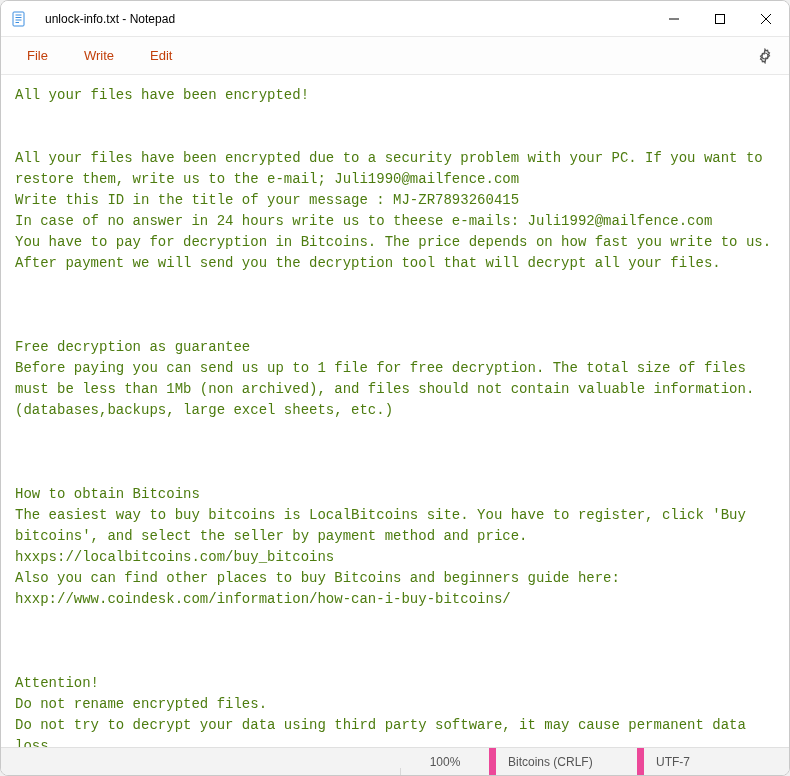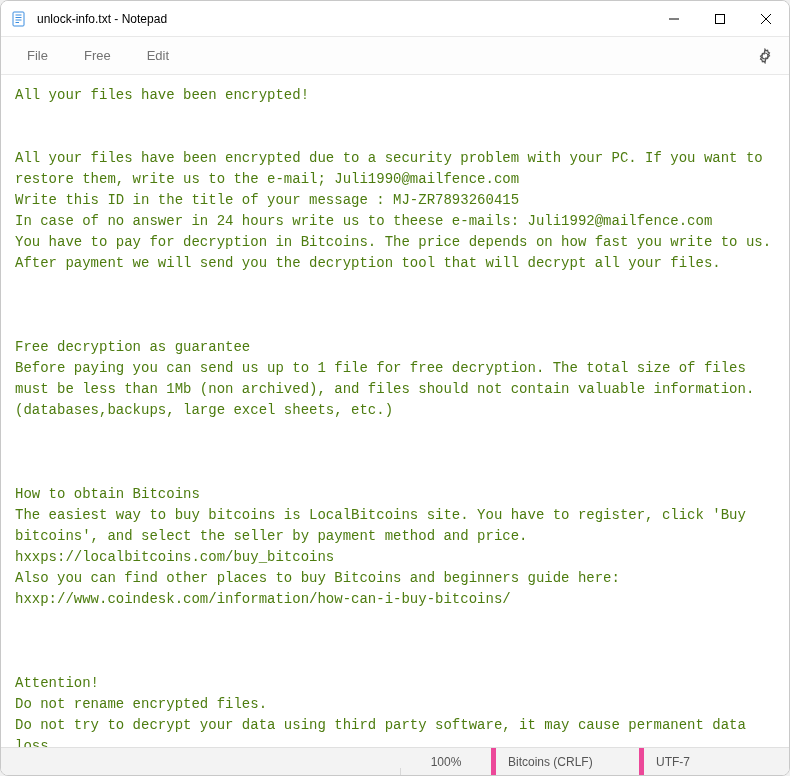--- a/index.html
+++ b/index.html
@@ -24,20 +24,21 @@
       flex-direction: column;
       overflow: hidden;
     }
     .titlebar {
       height: 36px;
       display: flex;
       align-items: center;
       background: #ffffff;
       border-bottom: 1px solid #e8e8e8;
       padding-left: 10px;
+      gap: 8px;
     }
     .titlebar-icon {
       width: 16px;
       height: 16px;
       margin-right: 10px;
       display: flex;
       align-items: center;
       justify-content: center;
     }
     .titlebar-title {
@@ -65,21 +66,21 @@
       height: 38px;
       display: flex;
       align-items: center;
       padding: 0 8px;
       border-bottom: 1px solid #e8e8e8;
       background: #fdfdfd;
     }
     .menu-item {
       padding: 6px 18px;
       font-size: 13px;
-      color: #737373;
+      color: #c2410c;
       cursor: pointer;
       border-radius: 4px;
     }
     .menubar-spacer {
       flex: 1;
     }
     .settings-btn {
       width: 32px;
       height: 32px;
       display: flex;
@@ -106,21 +107,21 @@
       height: 28px;
       display: flex;
       align-items: center;
       background: #f3f3f3;
       border-top: 1px solid #e0e0e0;
       font-size: 12px;
       color: #555;
     }
     .status-section {
       padding: 0 12px;
-      border-right: 5px solid #ec4899;
+      border-right: 7px solid #ec4899;
       height: 100%;
       display: flex;
       align-items: center;
     }
     .status-section.first {
       flex: 0 0 400px;
       border-right: 1px solid #d8d8d8;
       margin-top: 40px;
     }
     .status-section.zoom {
@@ -166,21 +167,21 @@
         <svg width="10" height="10" viewBox="0 0 10 10">
             <line x1="0" y1="0" x2="10" y2="10" stroke="currentColor" stroke-width="1"></line>
             <line x1="10" y1="0" x2="0" y2="10" stroke="currentColor" stroke-width="1"></line>
           </svg>
       </div>
     </div>
   </div>
 
   <div class="menubar">
     <div class="menu-item">File</div>
-    <div class="menu-item">Free</div>
+    <div class="menu-item">Write</div>
     <div class="menu-item">Edit</div>
     <div class="menubar-spacer"></div>
     <div class="settings-btn">
       <svg width="16" height="16" viewBox="0 0 16 16">
         <path fill="none" stroke="#555" stroke-width="1.2" d="M8 5a3 3 0 1 0 0 6 3 3 0 0 0 0-6z"></path>
         <path fill="none" stroke="#555" stroke-width="1.2" d="M8 1.2l.9 1.5 1.7-.4.4 1.7 1.5.9-1 1.5 1 1.5-1.5.9-.4 1.7-1.7-.4L8 14.8l-.9-1.5-1.7.4-.4-1.7-1.5-.9 1-1.5-1-1.5 1.5-.9.4-1.7 1.7.4z"></path>
       </svg>
     </div>
   </div>
 

